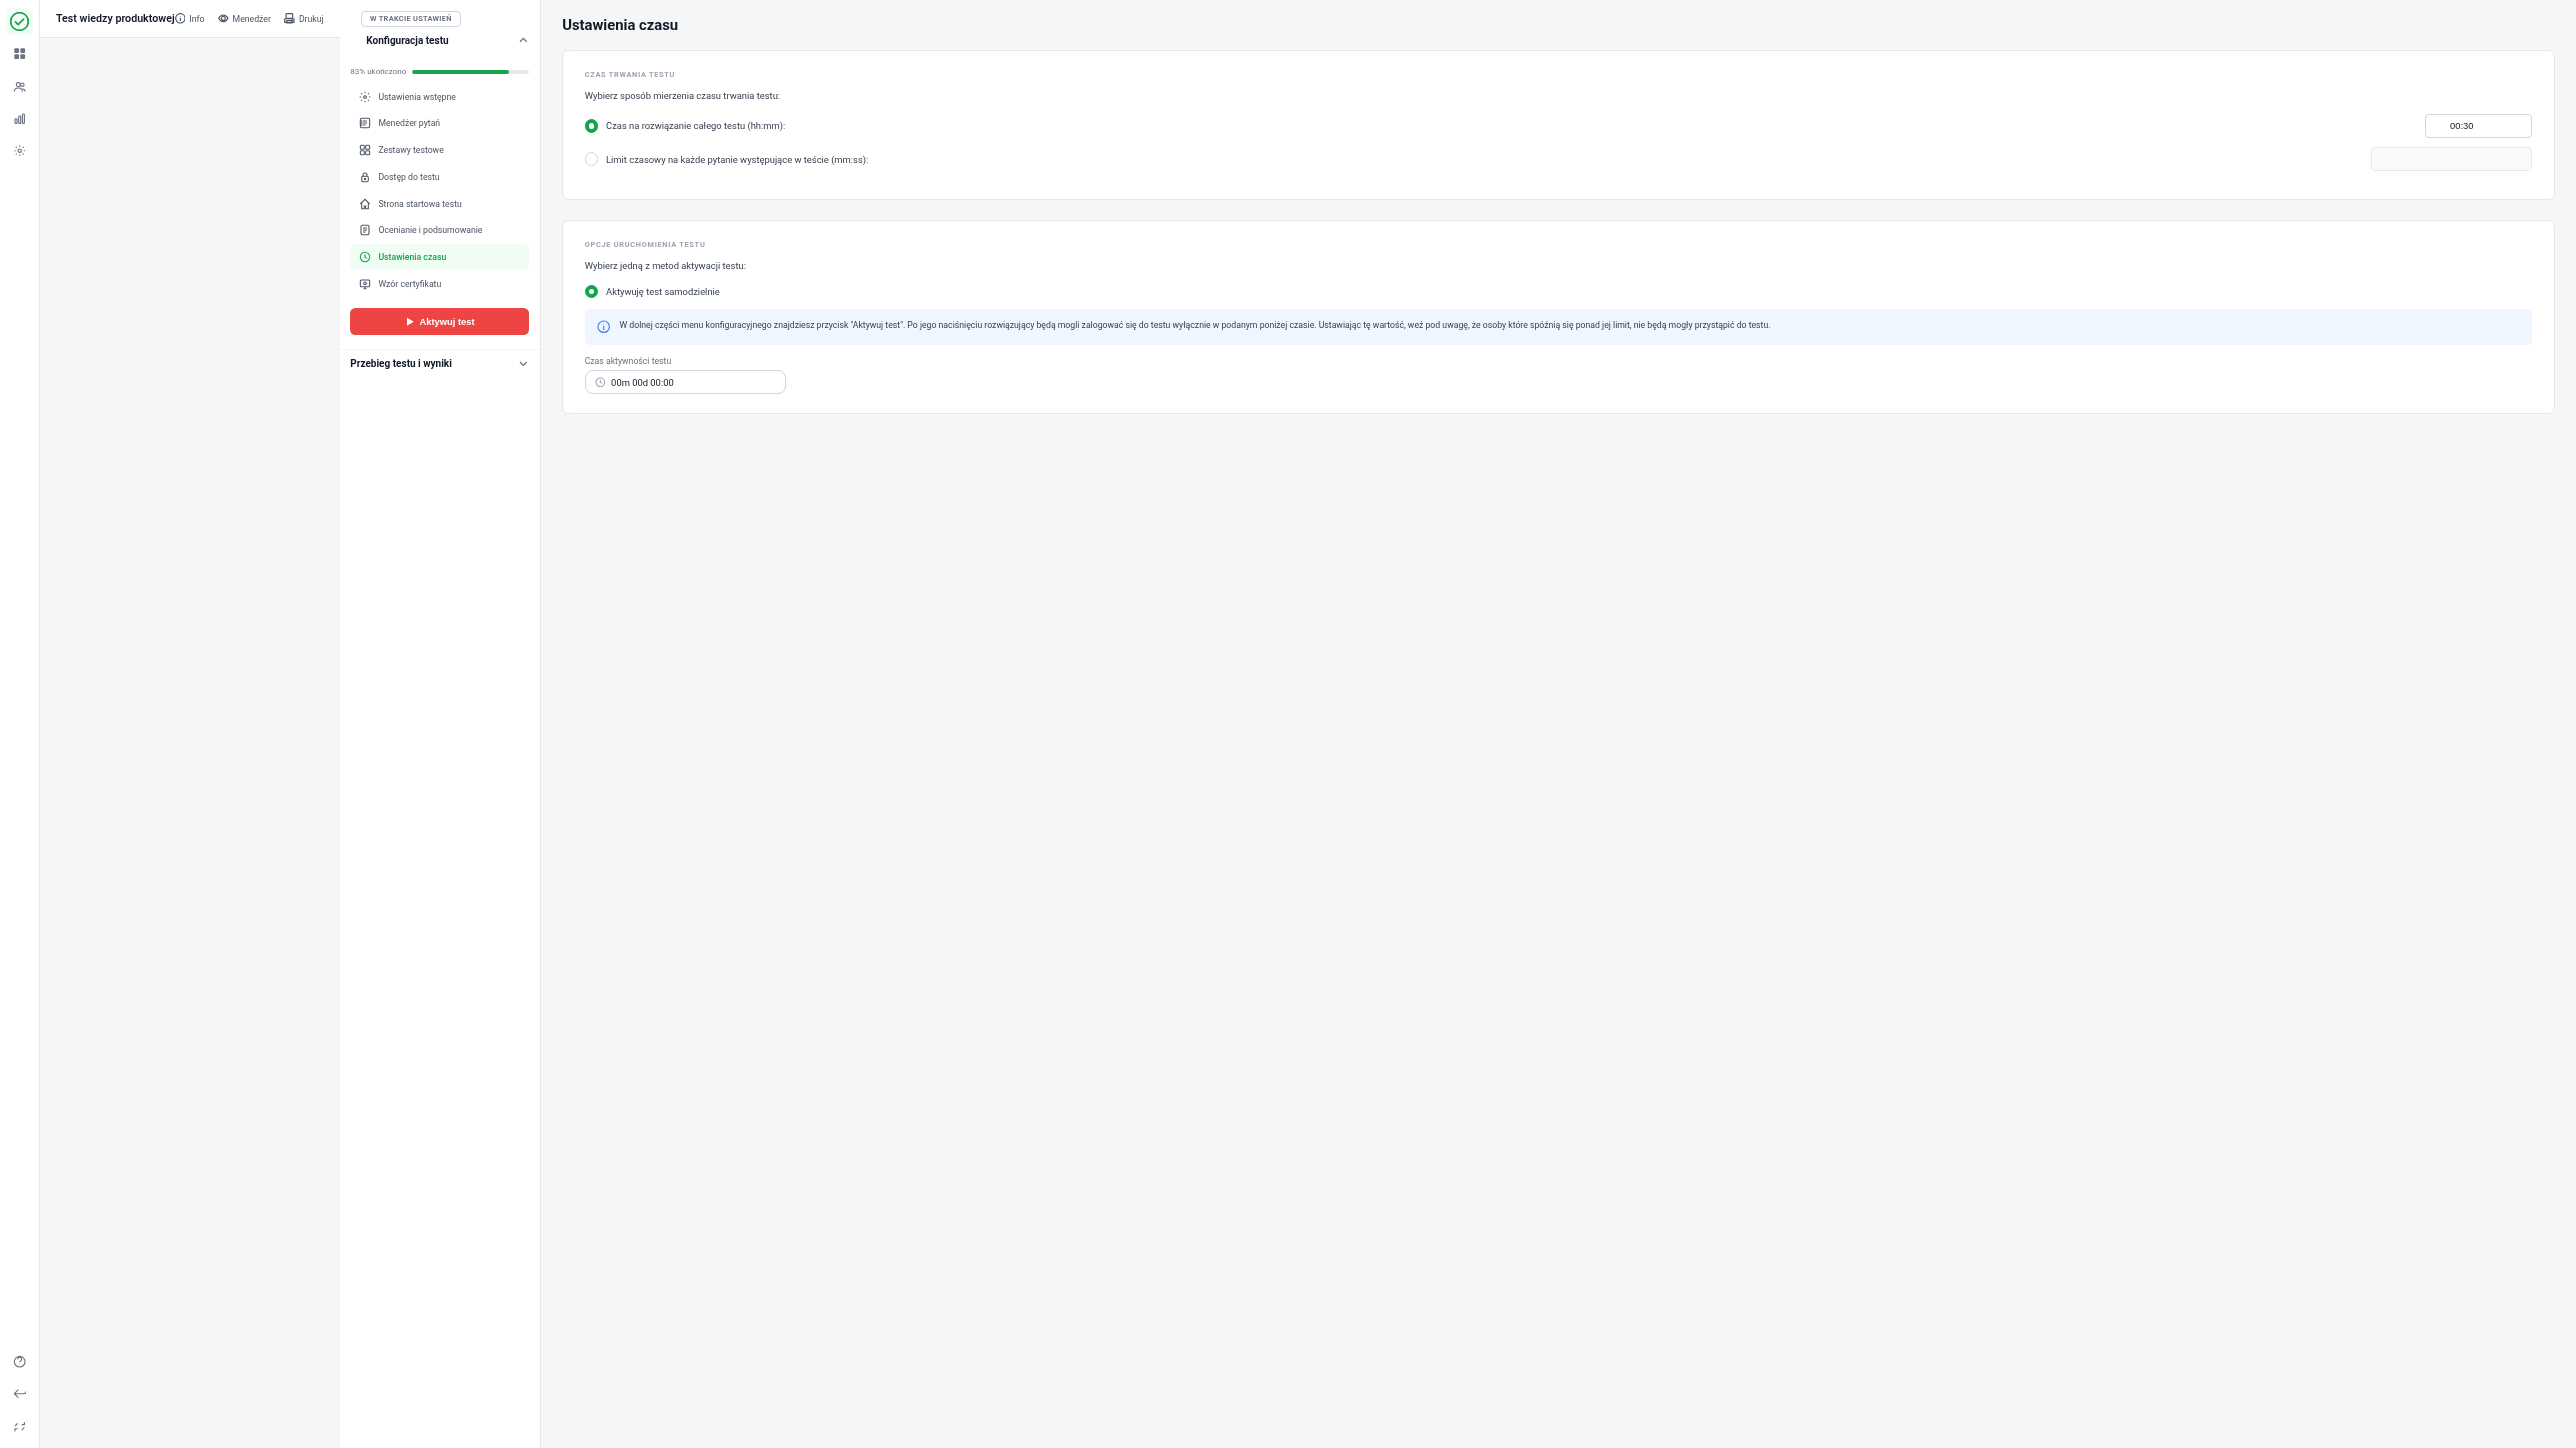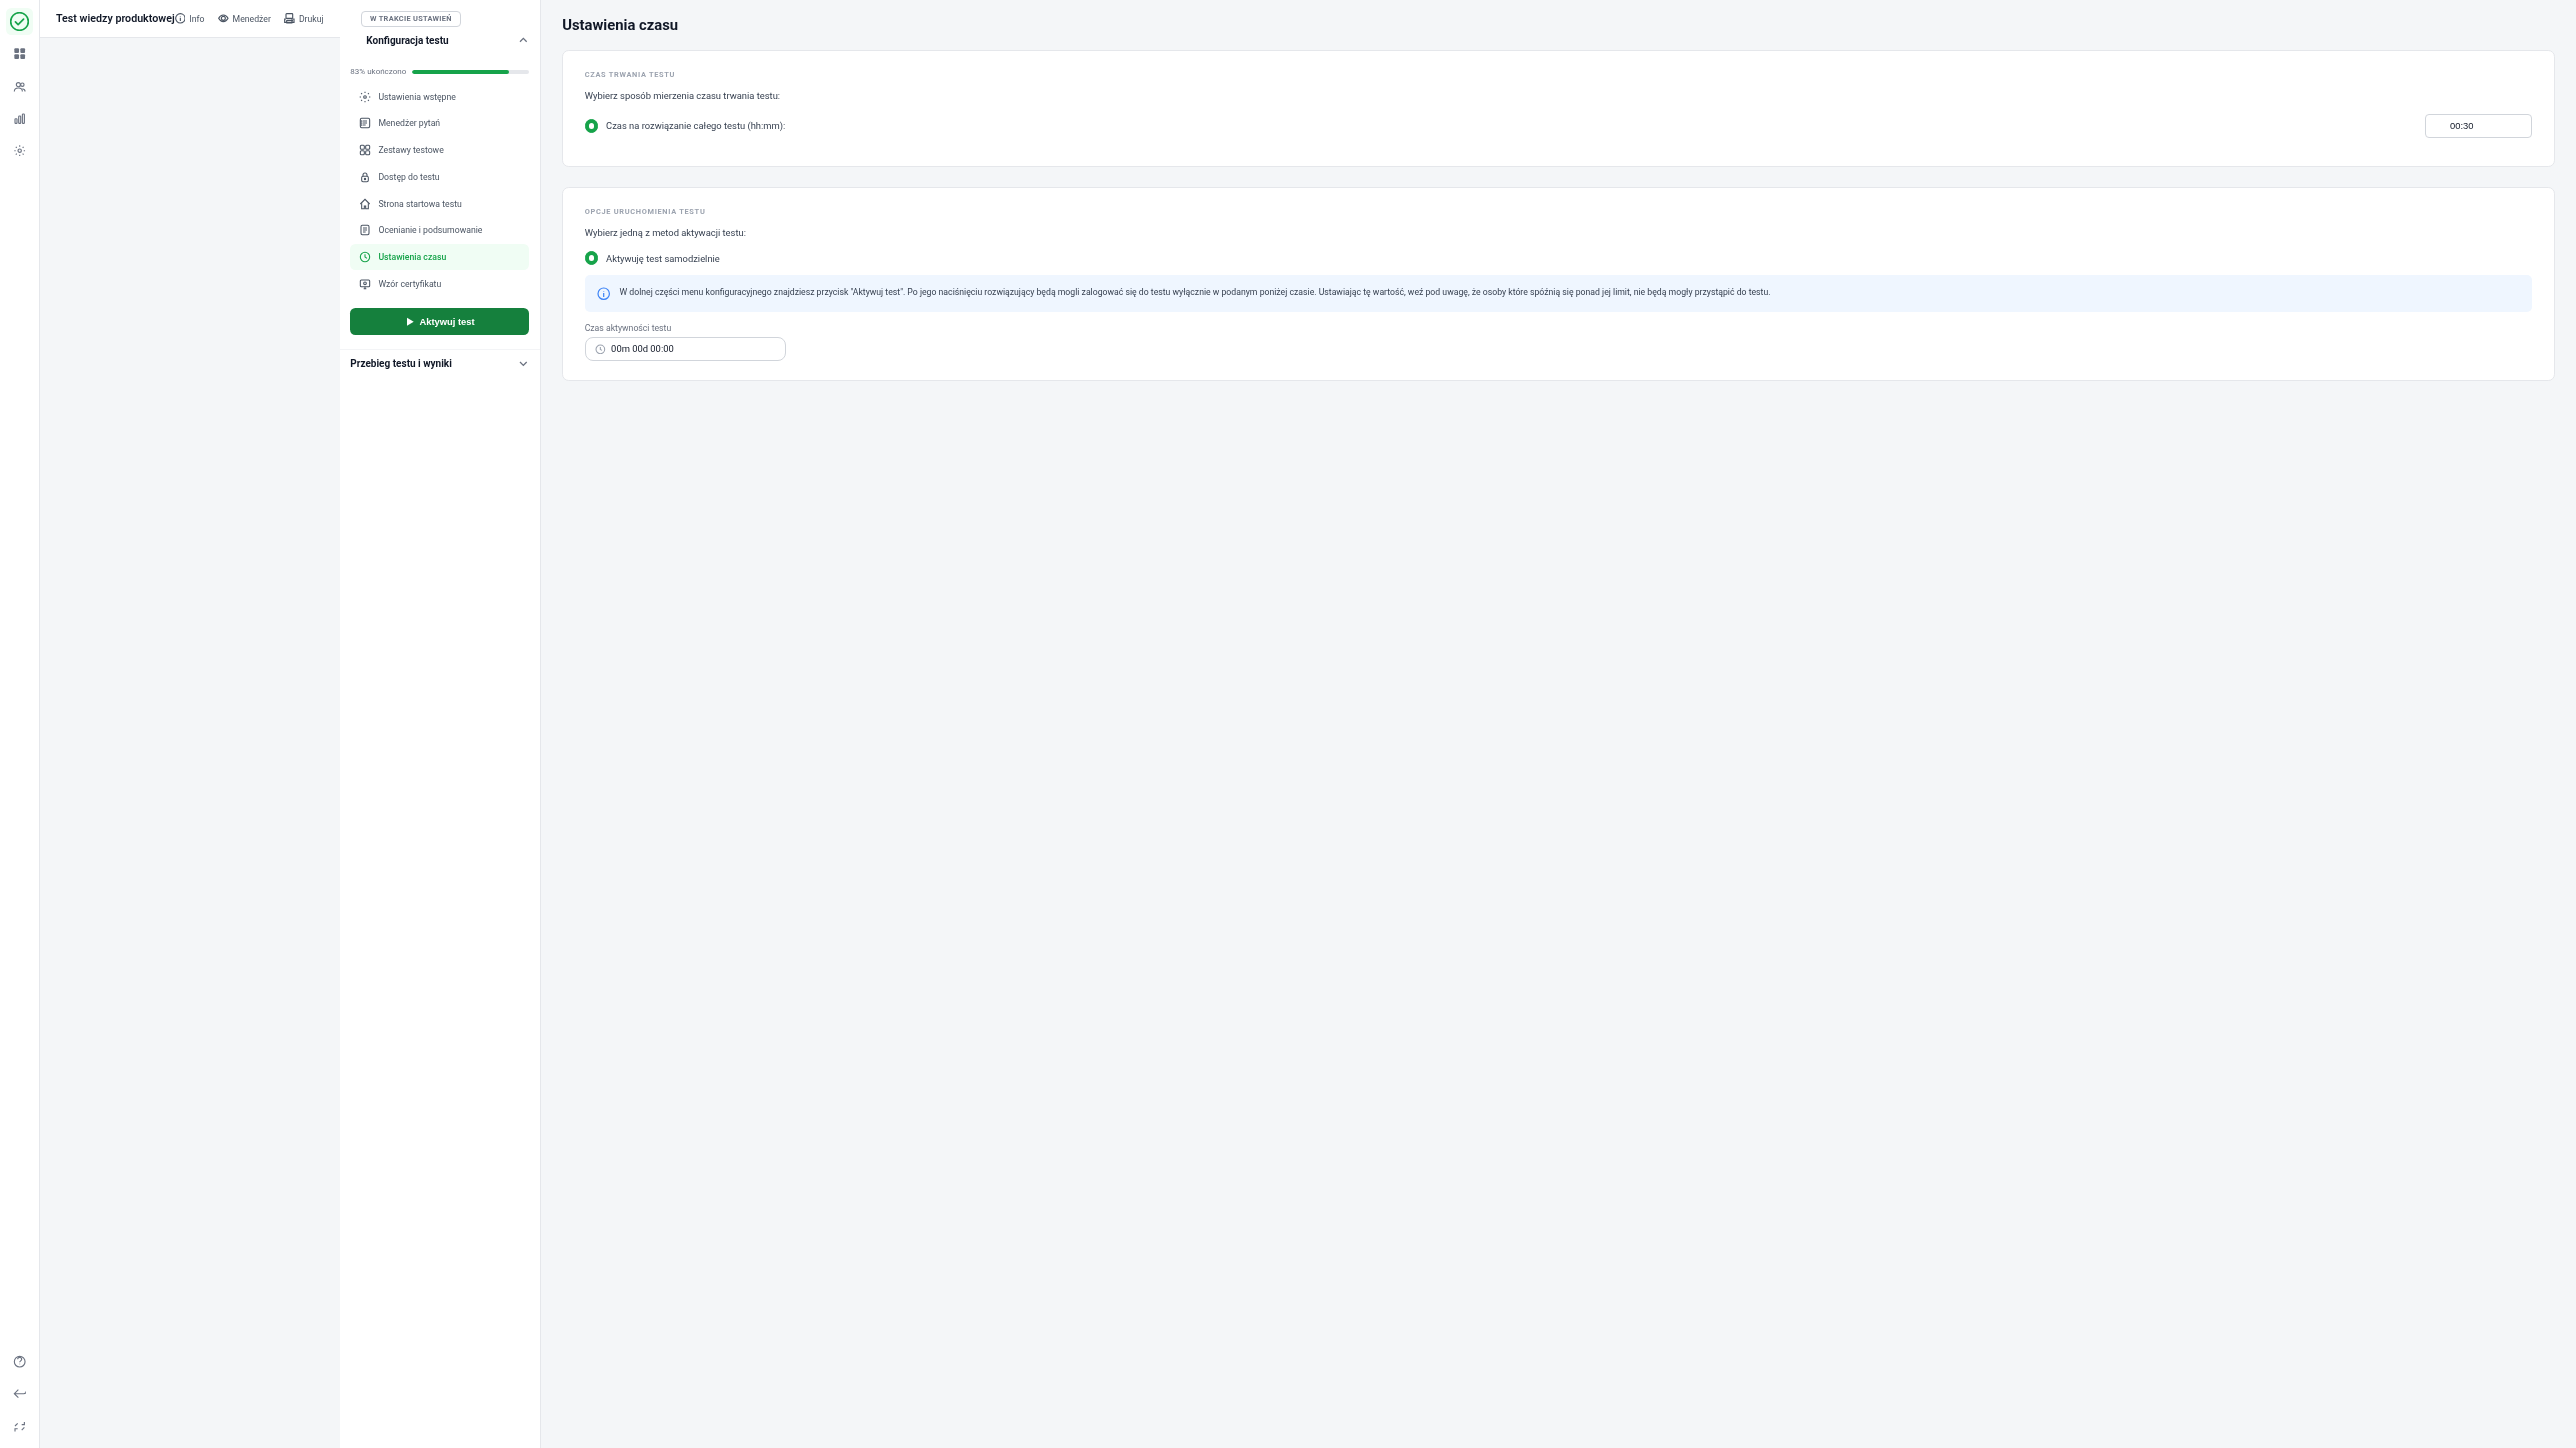--- a/index.html
+++ b/index.html
@@ -166,21 +166,21 @@
       flex-shrink: 0;
       display: flex;
       align-items: center;
       justify-content: center;
       color: inherit;
     }
 
     .activate-btn {
       margin: 10.7px;
       padding: 8px;
-      background: #15803d;
+      background: #ef4444;
       color: #fff;
       border: none;
       border-radius: 5.4px;
       font-size: 9.4px;
       font-weight: 600;
       cursor: pointer;
       display: flex;
       align-items: center;
       justify-content: center;
       gap: 5.4px;
@@ -583,20 +583,27 @@
             <div class="time-input-container">
               <svg width="10.7" height="10.7" viewBox="0 0 16 16" fill="none" stroke="#9ca3af" stroke-width="1.6">
                 <circle cx="8" cy="8" r="6.5"></circle>
                 <path d="M8 4.5V8l2.5 1.5"></path>
               </svg>
               <input type="text" class="time-input" value="00:30" style="">
             </div>
           </div>
         </div>
 
+        <div class="radio-row">
+          <div class="radio-circle"></div>
+          <span class="radio-label">Limit czasowy na każde pytanie występujące w teście (mm:ss):</span>
+          <div class="time-input-wrapper">
+            <input type="text" class="time-input-disabled" value="" style="">
+          </div>
+        </div>
       </div>
 
       <div class="card">
         <div class="card-section-label">OPCJE URUCHOMIENIA TESTU</div>
         <p class="card-description">Wybierz jedną z metod aktywacji testu:</p>
 
         <div class="radio-row">
           <div class="radio-circle selected"></div>
           <span class="radio-label">Aktywuję test samodzielnie</span>
         </div>

